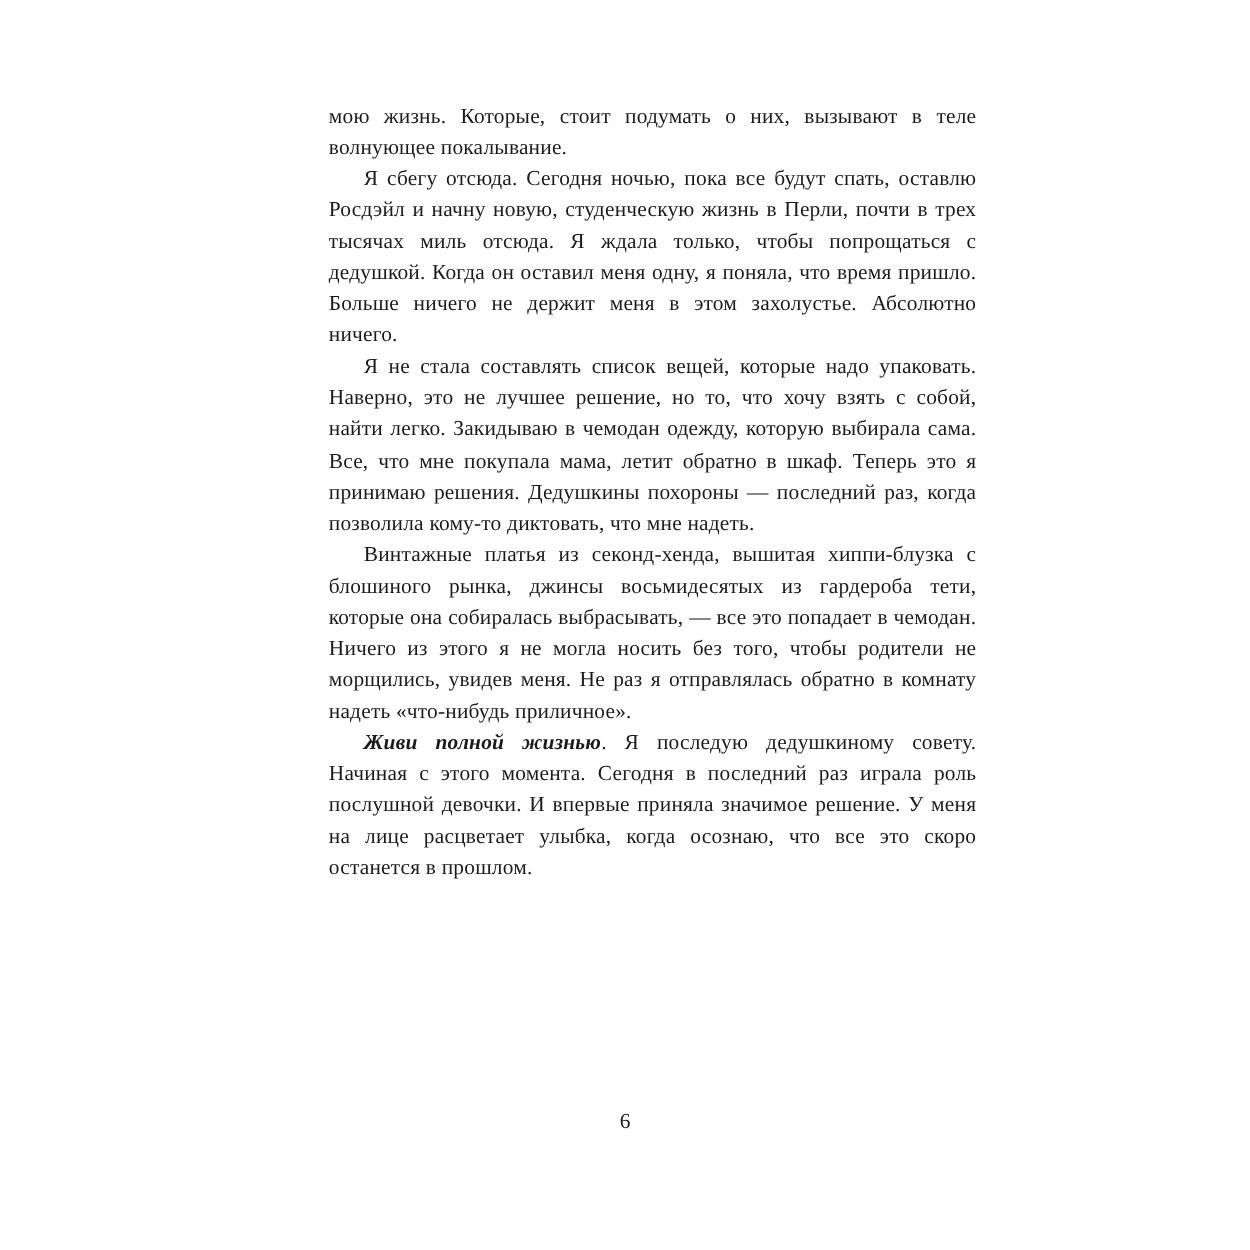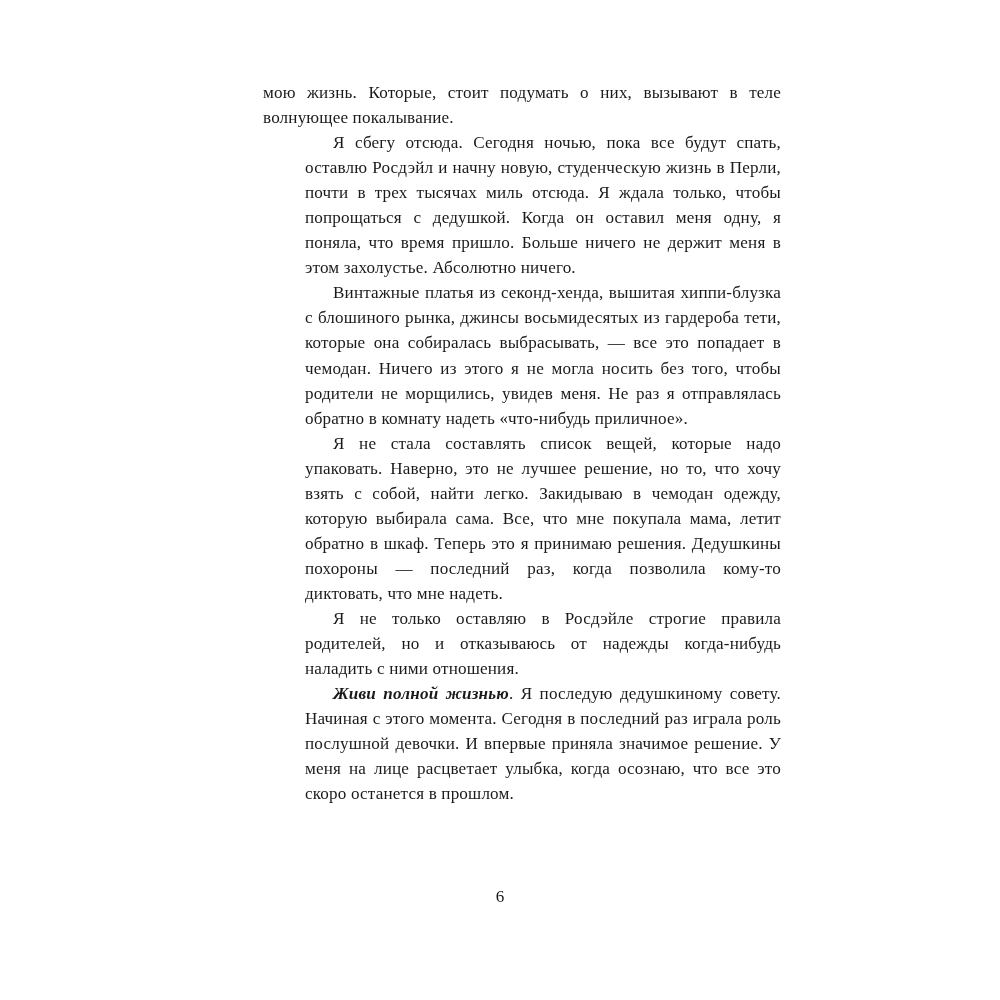--- a/index.html
+++ b/index.html
@@ -32,21 +32,20 @@
     line-height: 25.05px;
     text-align: justify;
     text-justify: inter-word;
     text-indent: 0;
     hyphens: manual;
     -webkit-hyphens: manual;
     letter-spacing: 0.01em;
   }
   .para.indent {
     text-indent: 28px;
-    margin-left: 42px;
   }
   .para em {
     font-style: italic;
     font-weight: bold;
   }
   .page-number {
     position: absolute;
     left: 0;
     top: 886px;
     width: 1000px;
@@ -61,25 +60,24 @@
 <body>
 
 <div class="page">
 
   <div class="text-block">
 
     <p class="para">мою жизнь. Которые, стоит подумать о них, вызывают в теле волнующее покалывание.</p>
 
     <p class="para indent">Я сбегу отсюда. Сегодня ночью, пока все будут спать, оставлю Росдэйл и начну новую, студенческую жизнь в Перли, почти в трех тысячах миль отсюда. Я ждала только, чтобы попрощаться с дедушкой. Когда он оставил меня одну, я поняла, что время пришло. Больше ничего не держит меня в этом захолустье. Абсолютно ничего.</p>
 
+    <p class="para indent">Я не стала составлять список вещей, которые надо упаковать. Наверно, это не лучшее решение, но то, что хочу взять с собой, найти легко. Закидываю в чемодан одежду, которую выбирала сама. Все, что мне покупала мама, летит обратно в шкаф. Теперь это я принимаю решения. Дедушкины похороны — последний раз, когда позволила кому-то диктовать, что мне надеть.</p>
+
     <p class="para indent">Винтажные платья из секонд-хенда, вышитая хиппи-блузка с блошиного рынка, джинсы восьмидесятых из гардероба тети, которые она собиралась выбрасывать, — все это попадает в чемодан. Ничего из этого я не могла носить без того, чтобы родители не морщились, увидев меня. Не раз я отправлялась обратно в комнату надеть «что-нибудь приличное».</p>
 
-    <p class="para indent">Я не стала составлять список вещей, которые надо упаковать. Наверно, это не лучшее решение, но то, что хочу взять с собой, найти легко. Закидываю в чемодан одежду, которую выбирала сама. Все, что мне покупала мама, летит обратно в шкаф. Теперь это я принимаю решения. Дедушкины похороны — последний раз, когда позволила кому-то диктовать, что мне надеть.</p>
-
-    <p class="para indent">Я не только оставляю в Росдэйле строгие правила родителей, но и отказываюсь от надежды когда-нибудь наладить с ними отношения.</p>
 
 
     <p class="para indent"><em>Живи полной жизнью</em><span>. Я последую дедушкиному совету. Начиная с этого момента. Сегодня в последний раз играла роль послушной девочки. И впервые приняла значимое решение. У меня на лице расцветает улыбка, когда осознаю, что все это скоро останется в прошлом.</span></p>
 
   </div>
 
   <div class="page-number">6</div>
 
 </div>
 

